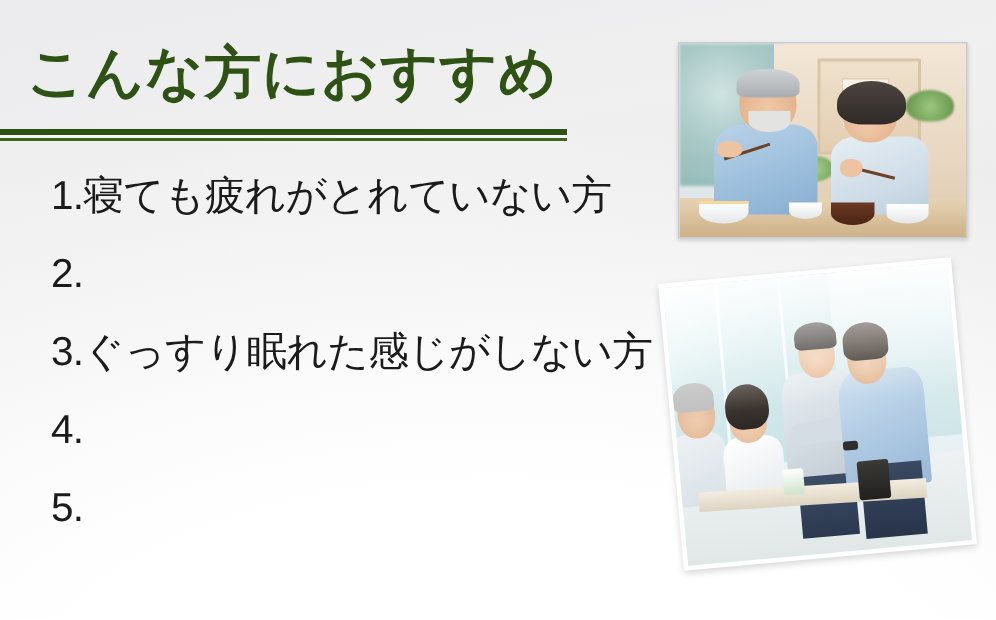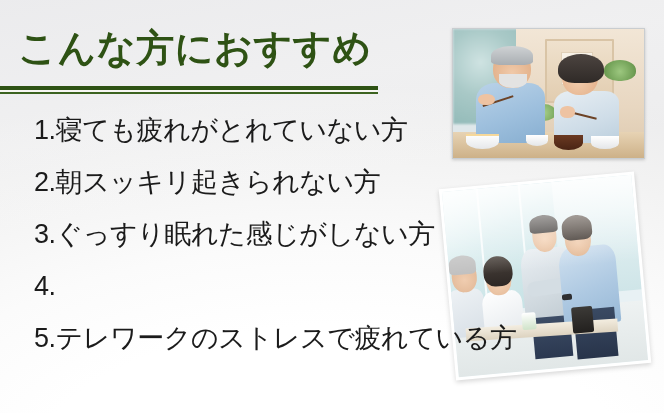--- a/index.html
+++ b/index.html
@@ -345,27 +345,25 @@
     <div class="rule-thin"></div>
   </div>
 
   <ul class="list">
     <li>
       <span class="num">1.</span>
       <span class="txt">寝ても疲れがとれていない方</span>
     </li>
     <li>
       <span class="num">2.</span>
-      <span class="txt">朝スッキリ起きられない方</span>
     </li>
     <li>
       <span class="num">3.</span>
       <span class="txt">ぐっすり眠れた感じがしない方</span>
     </li>
     <li>
       <span class="num">4.</span>
     </li>
     <li>
       <span class="num">5.</span>
-      <span class="txt">テレワークのストレスで疲れている方</span>
     </li>
   </ul>
 </div>
 
 </body></html>

